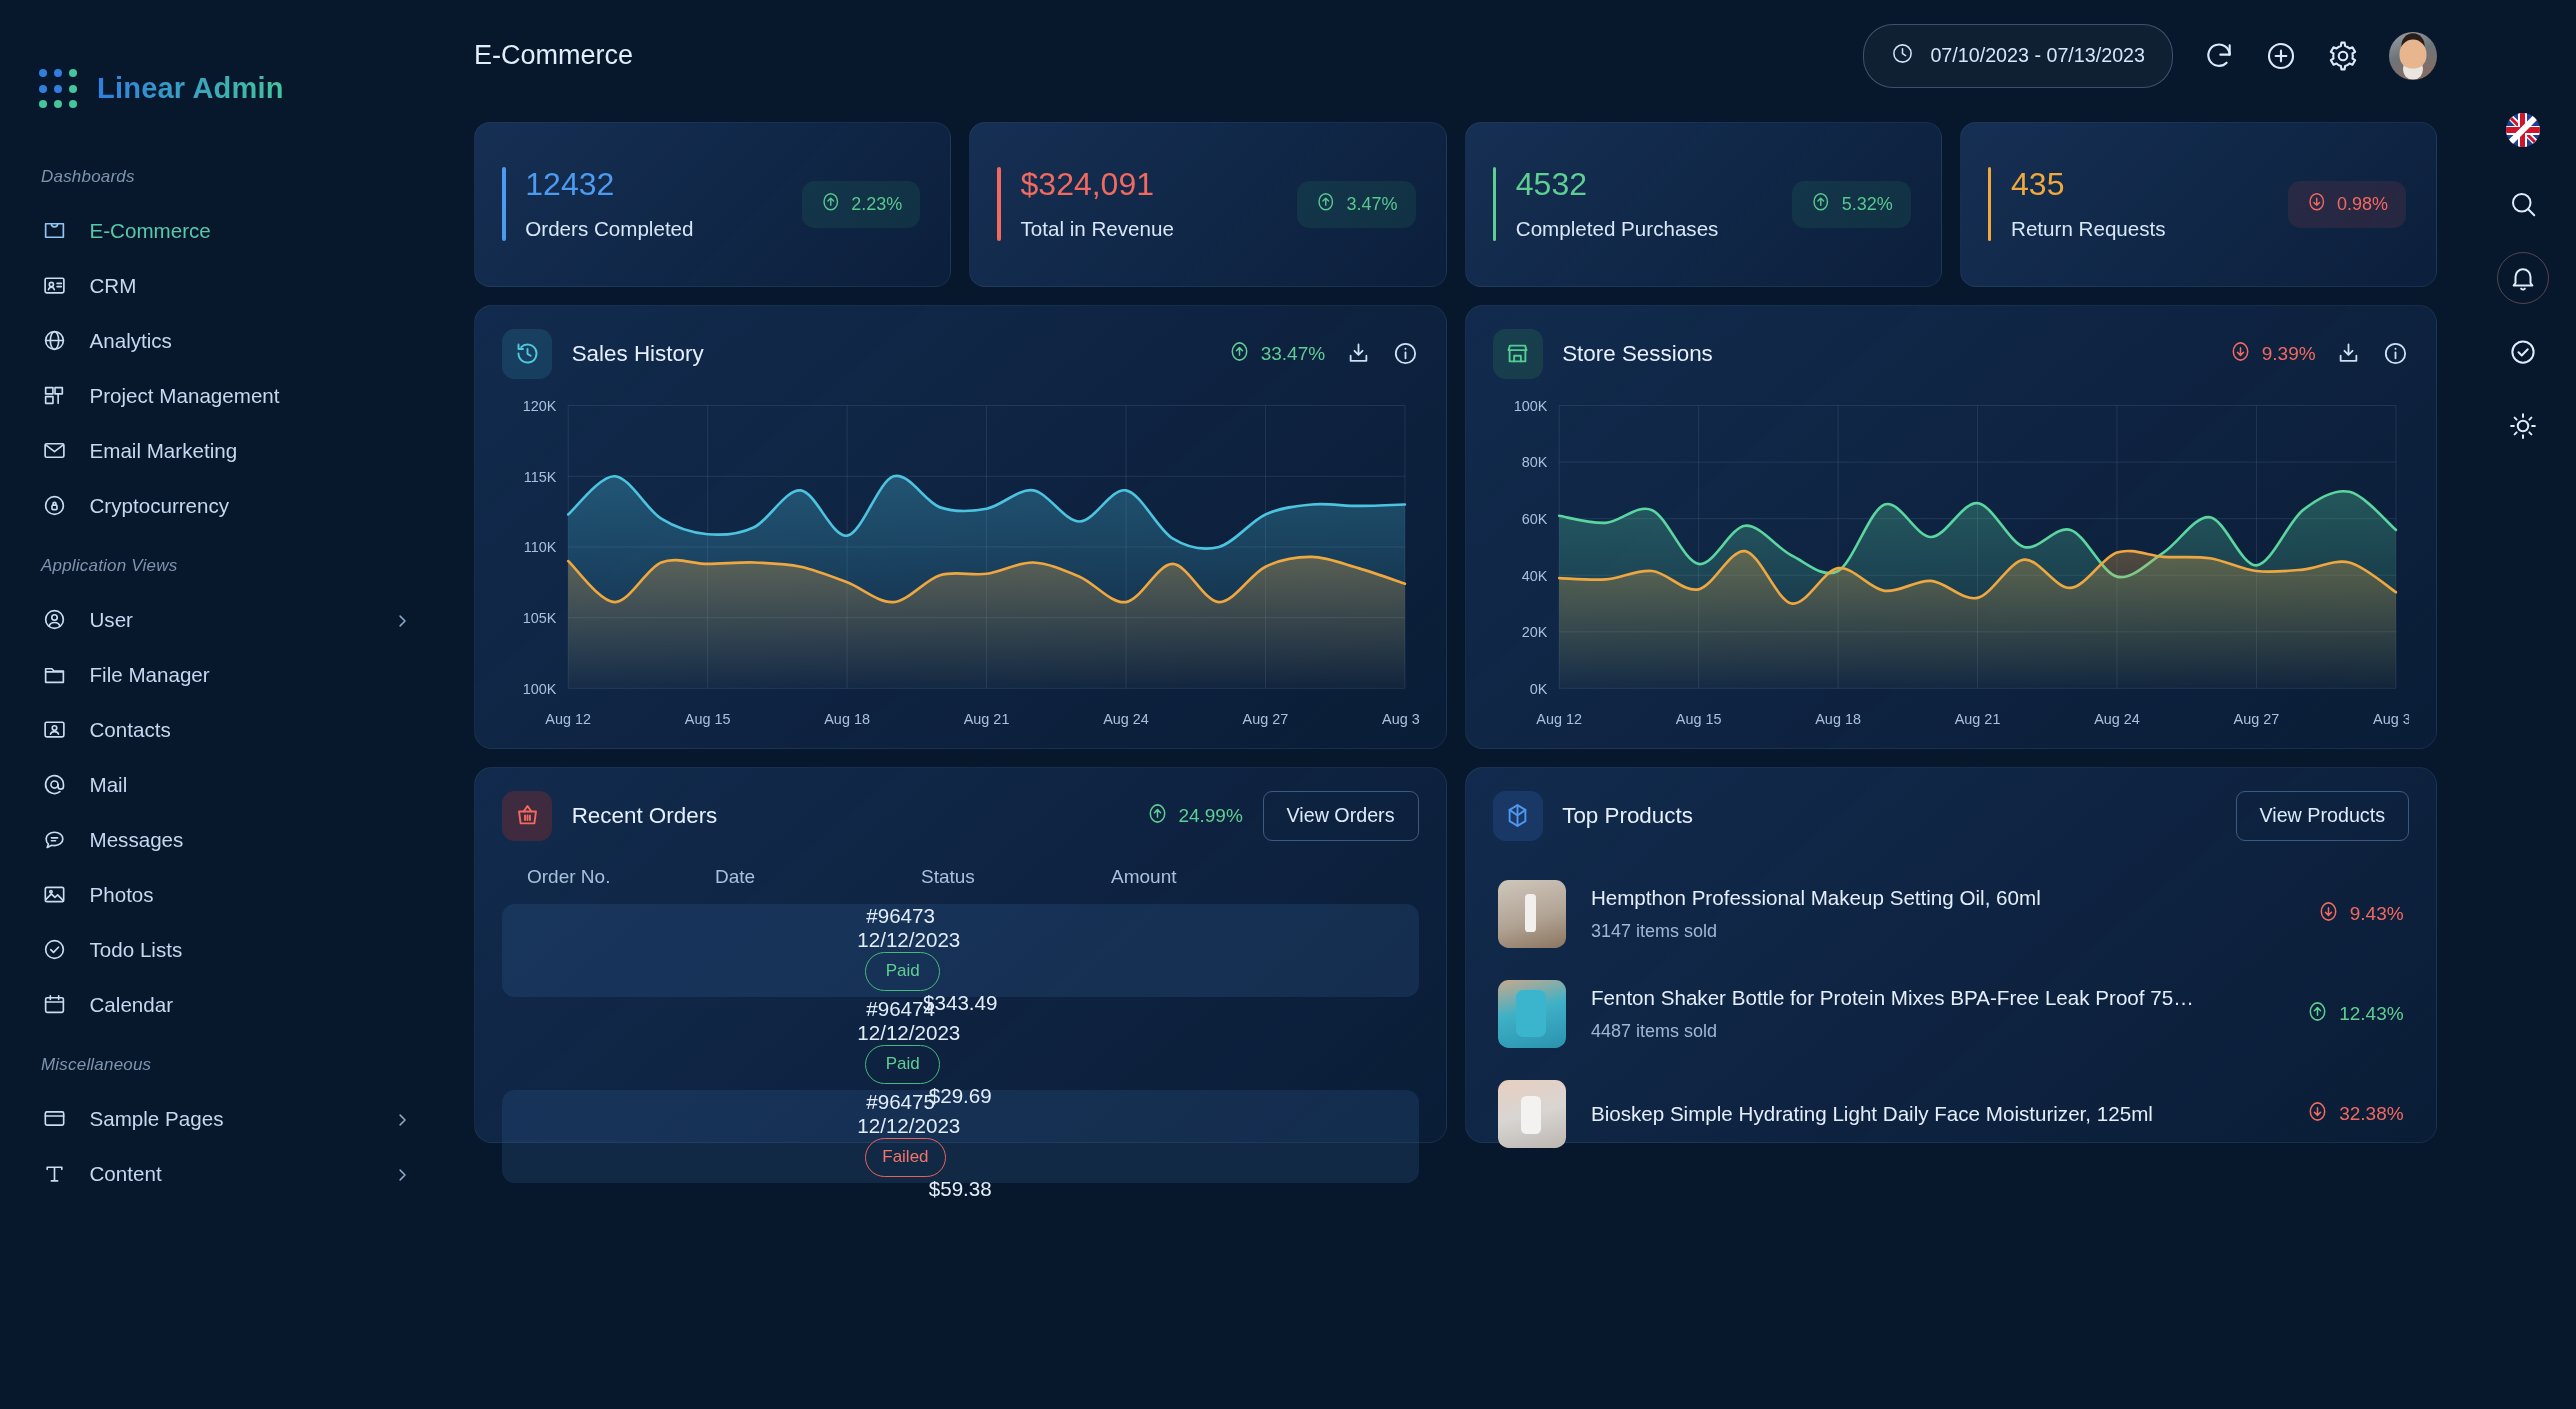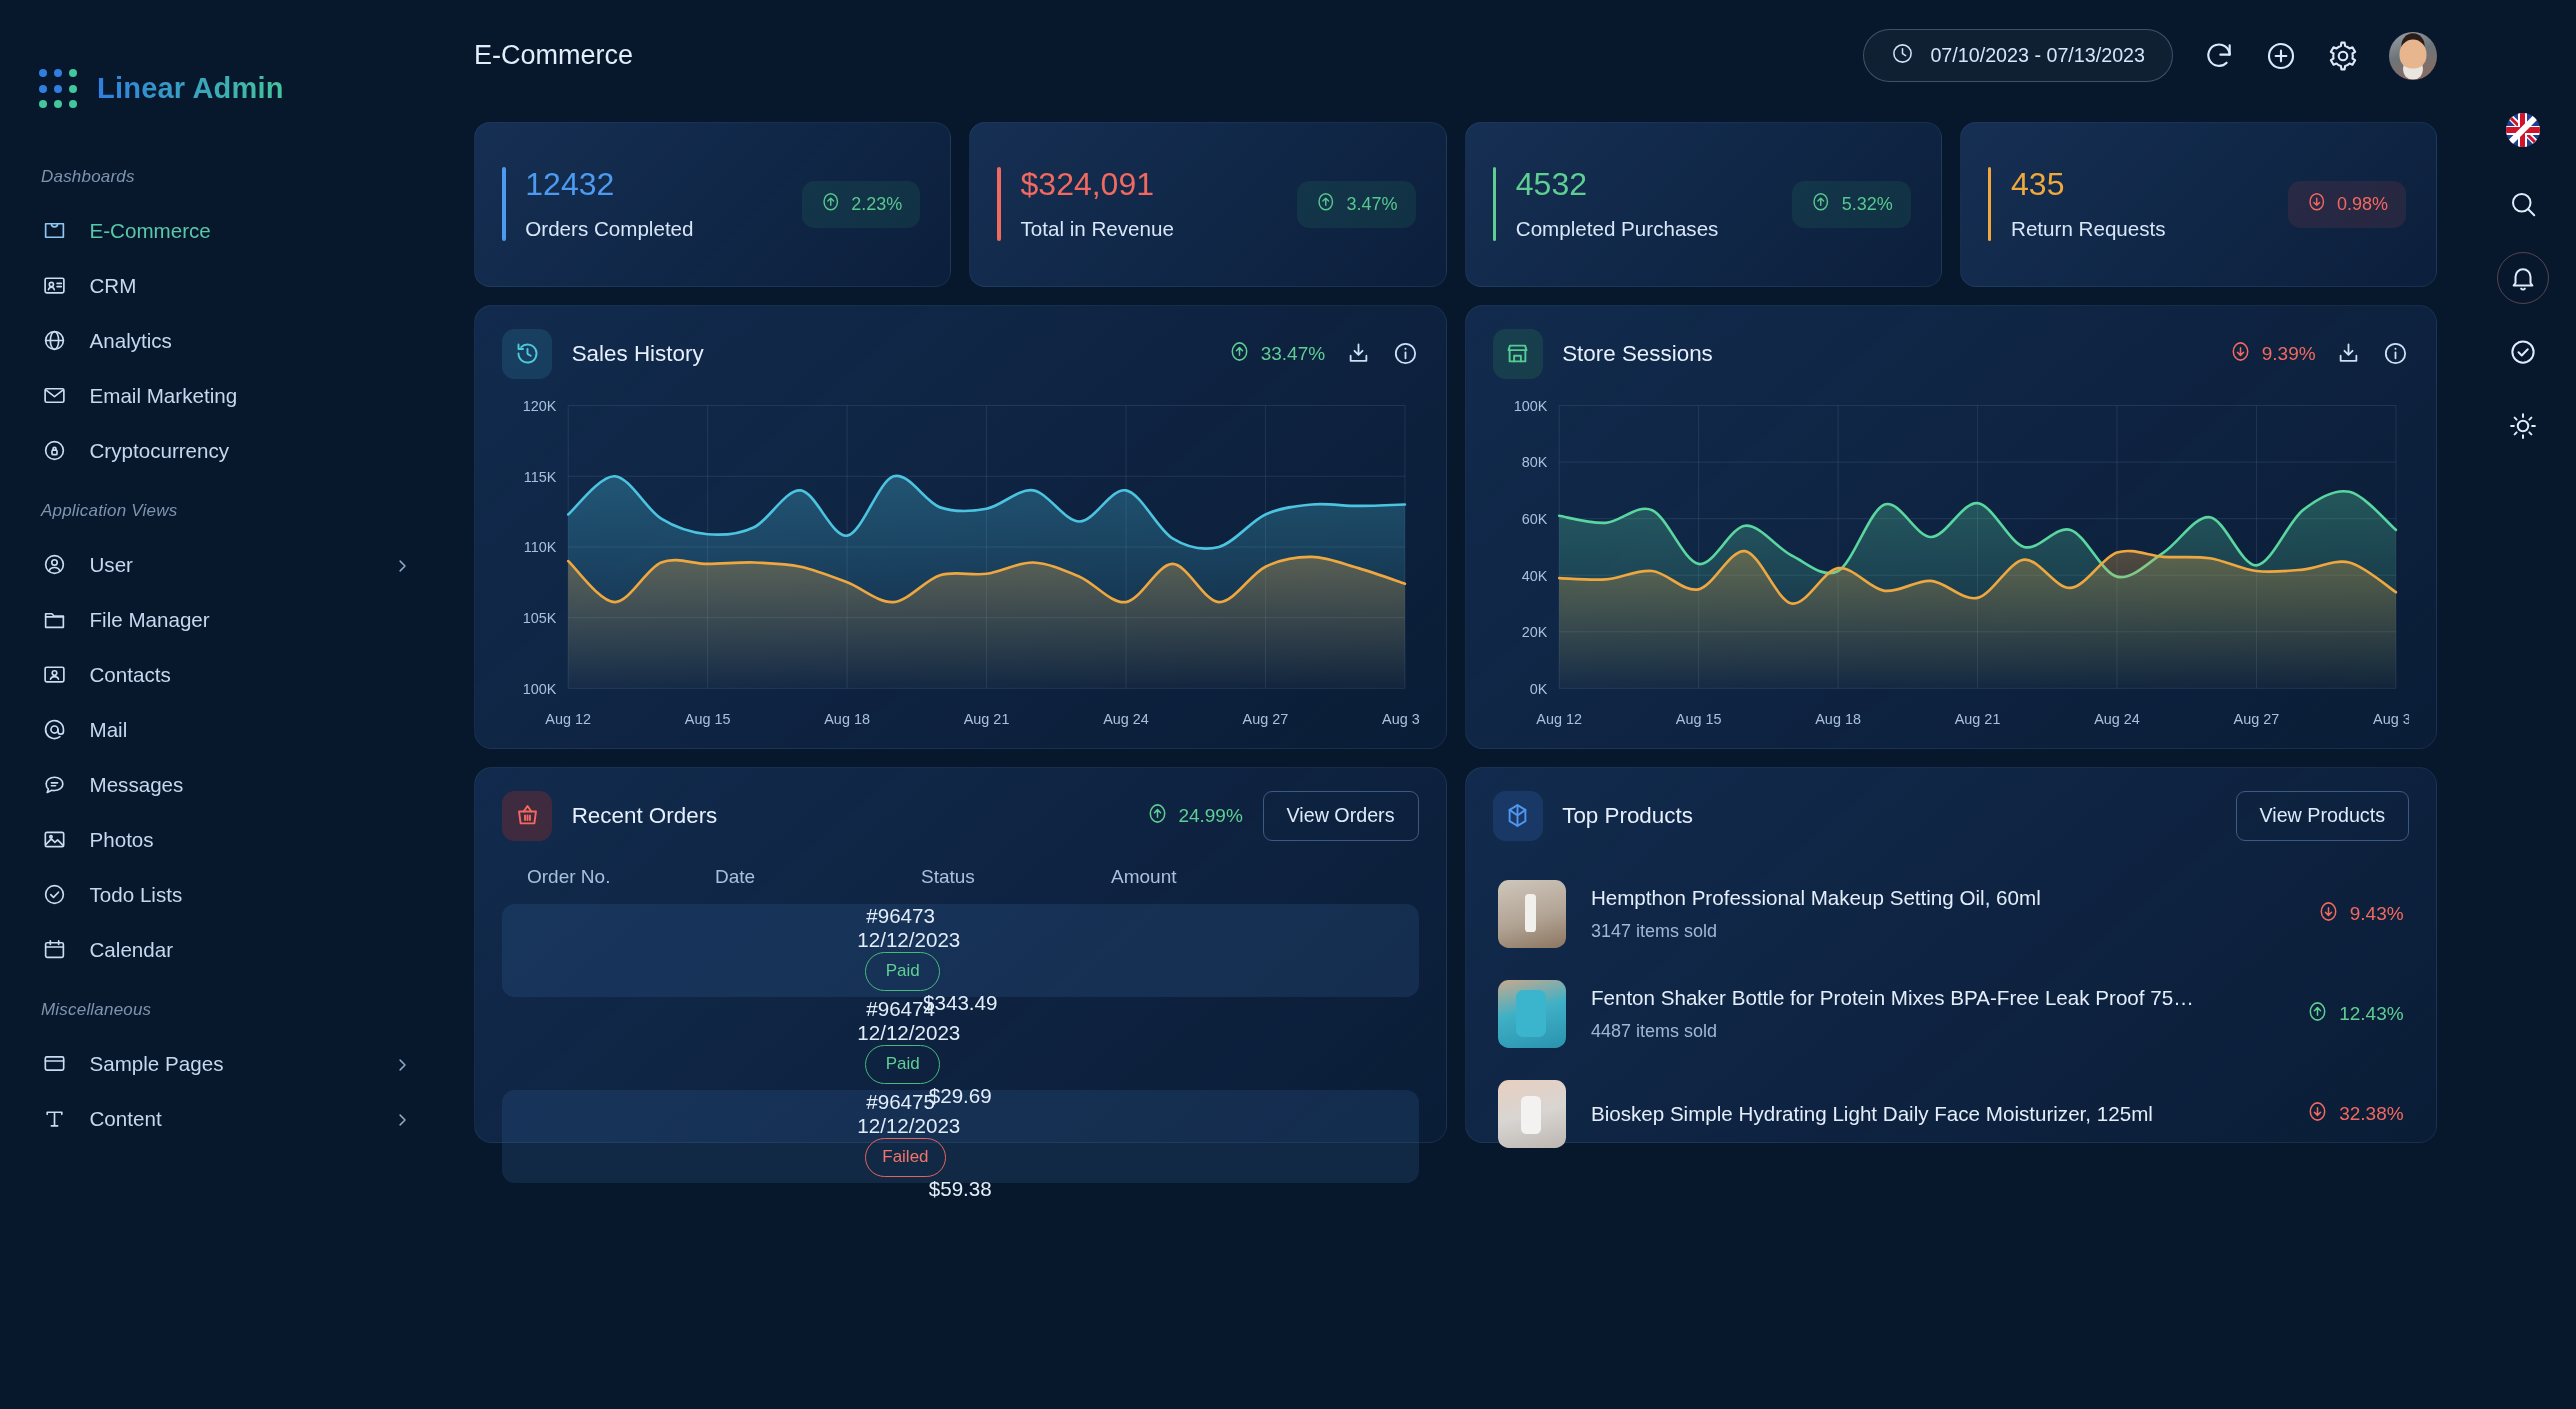--- a/index.html
+++ b/index.html
@@ -63,21 +63,21 @@
 
   
   .header {
     position: absolute; left: 447px; top: 0; right: 107px; height: 111px;
     display: flex; align-items: center; padding: 0 32px 0 27px;
   }
   .page-title { font-size: 27px; color: #e3eefb; font-weight: 400; }
   .header-right { margin-left: auto; display: flex; align-items: center; gap: 30px; }
   .datepick {
     display: flex; align-items: center; gap: 16px;
-    height: 53px; padding: 0 27px;
+    height: 64px; padding: 0 27px;
     border: 0.9px solid rgba(150,185,225,0.33); border-radius: 30px;
     background: rgba(255,255,255,0.035);
     font-size: 19.7px; color: #d5e6fa; cursor: pointer;
   }
   .datepick svg { width: 23px; height: 23px; stroke: #cfe2f8; stroke-width: 1.6; fill: none; stroke-linecap: round; stroke-linejoin: round; }
   .hicon { width: 32px; height: 32px; cursor: pointer; }
   .hicon svg { width: 32px; height: 32px; stroke: #dbe9fa; stroke-width: 1.6; fill: none; stroke-linecap: round; stroke-linejoin: round; }
   .avatar {
     width: 48px; height: 48px; border-radius: 50%; overflow: hidden; cursor: pointer;
     background: linear-gradient(160deg,#9aa3a8 0%,#6d7479 45%,#8f6a5c 100%);
@@ -245,20 +245,31 @@
         </div>
         <div class="nav-item">
           <span class="ico">
             <svg viewBox="0 0 24 24">
               <circle cx="12" cy="12" r="8.5"></circle>
               <path d="M3.5 12h17"></path>
               <ellipse cx="12" cy="12" rx="4" ry="8.5"></ellipse>
             </svg>
           </span>
           <span>Analytics</span>
+        </div>
+        <div class="nav-item">
+          <span class="ico">
+            <svg viewBox="0 0 24 24">
+              <rect x="3.5" y="4.5" width="7" height="6"></rect>
+              <rect x="12.5" y="4.5" width="7" height="6"></rect>
+              <rect x="3.5" y="13" width="7" height="6.5"></rect>
+              <path d="M15.5 10.5v9"></path>
+            </svg>
+          </span>
+          <span>Project Management</span>
         </div>
         <div class="nav-item">
           <span class="ico">
             <svg viewBox="0 0 24 24">
               <rect x="3" y="5.5" width="18" height="13" rx="1.4"></rect>
               <path d="M3.6 6.6 12 13l8.4-6.4"></path>
             </svg>
           </span>
           <span>Email Marketing</span>
         </div>

